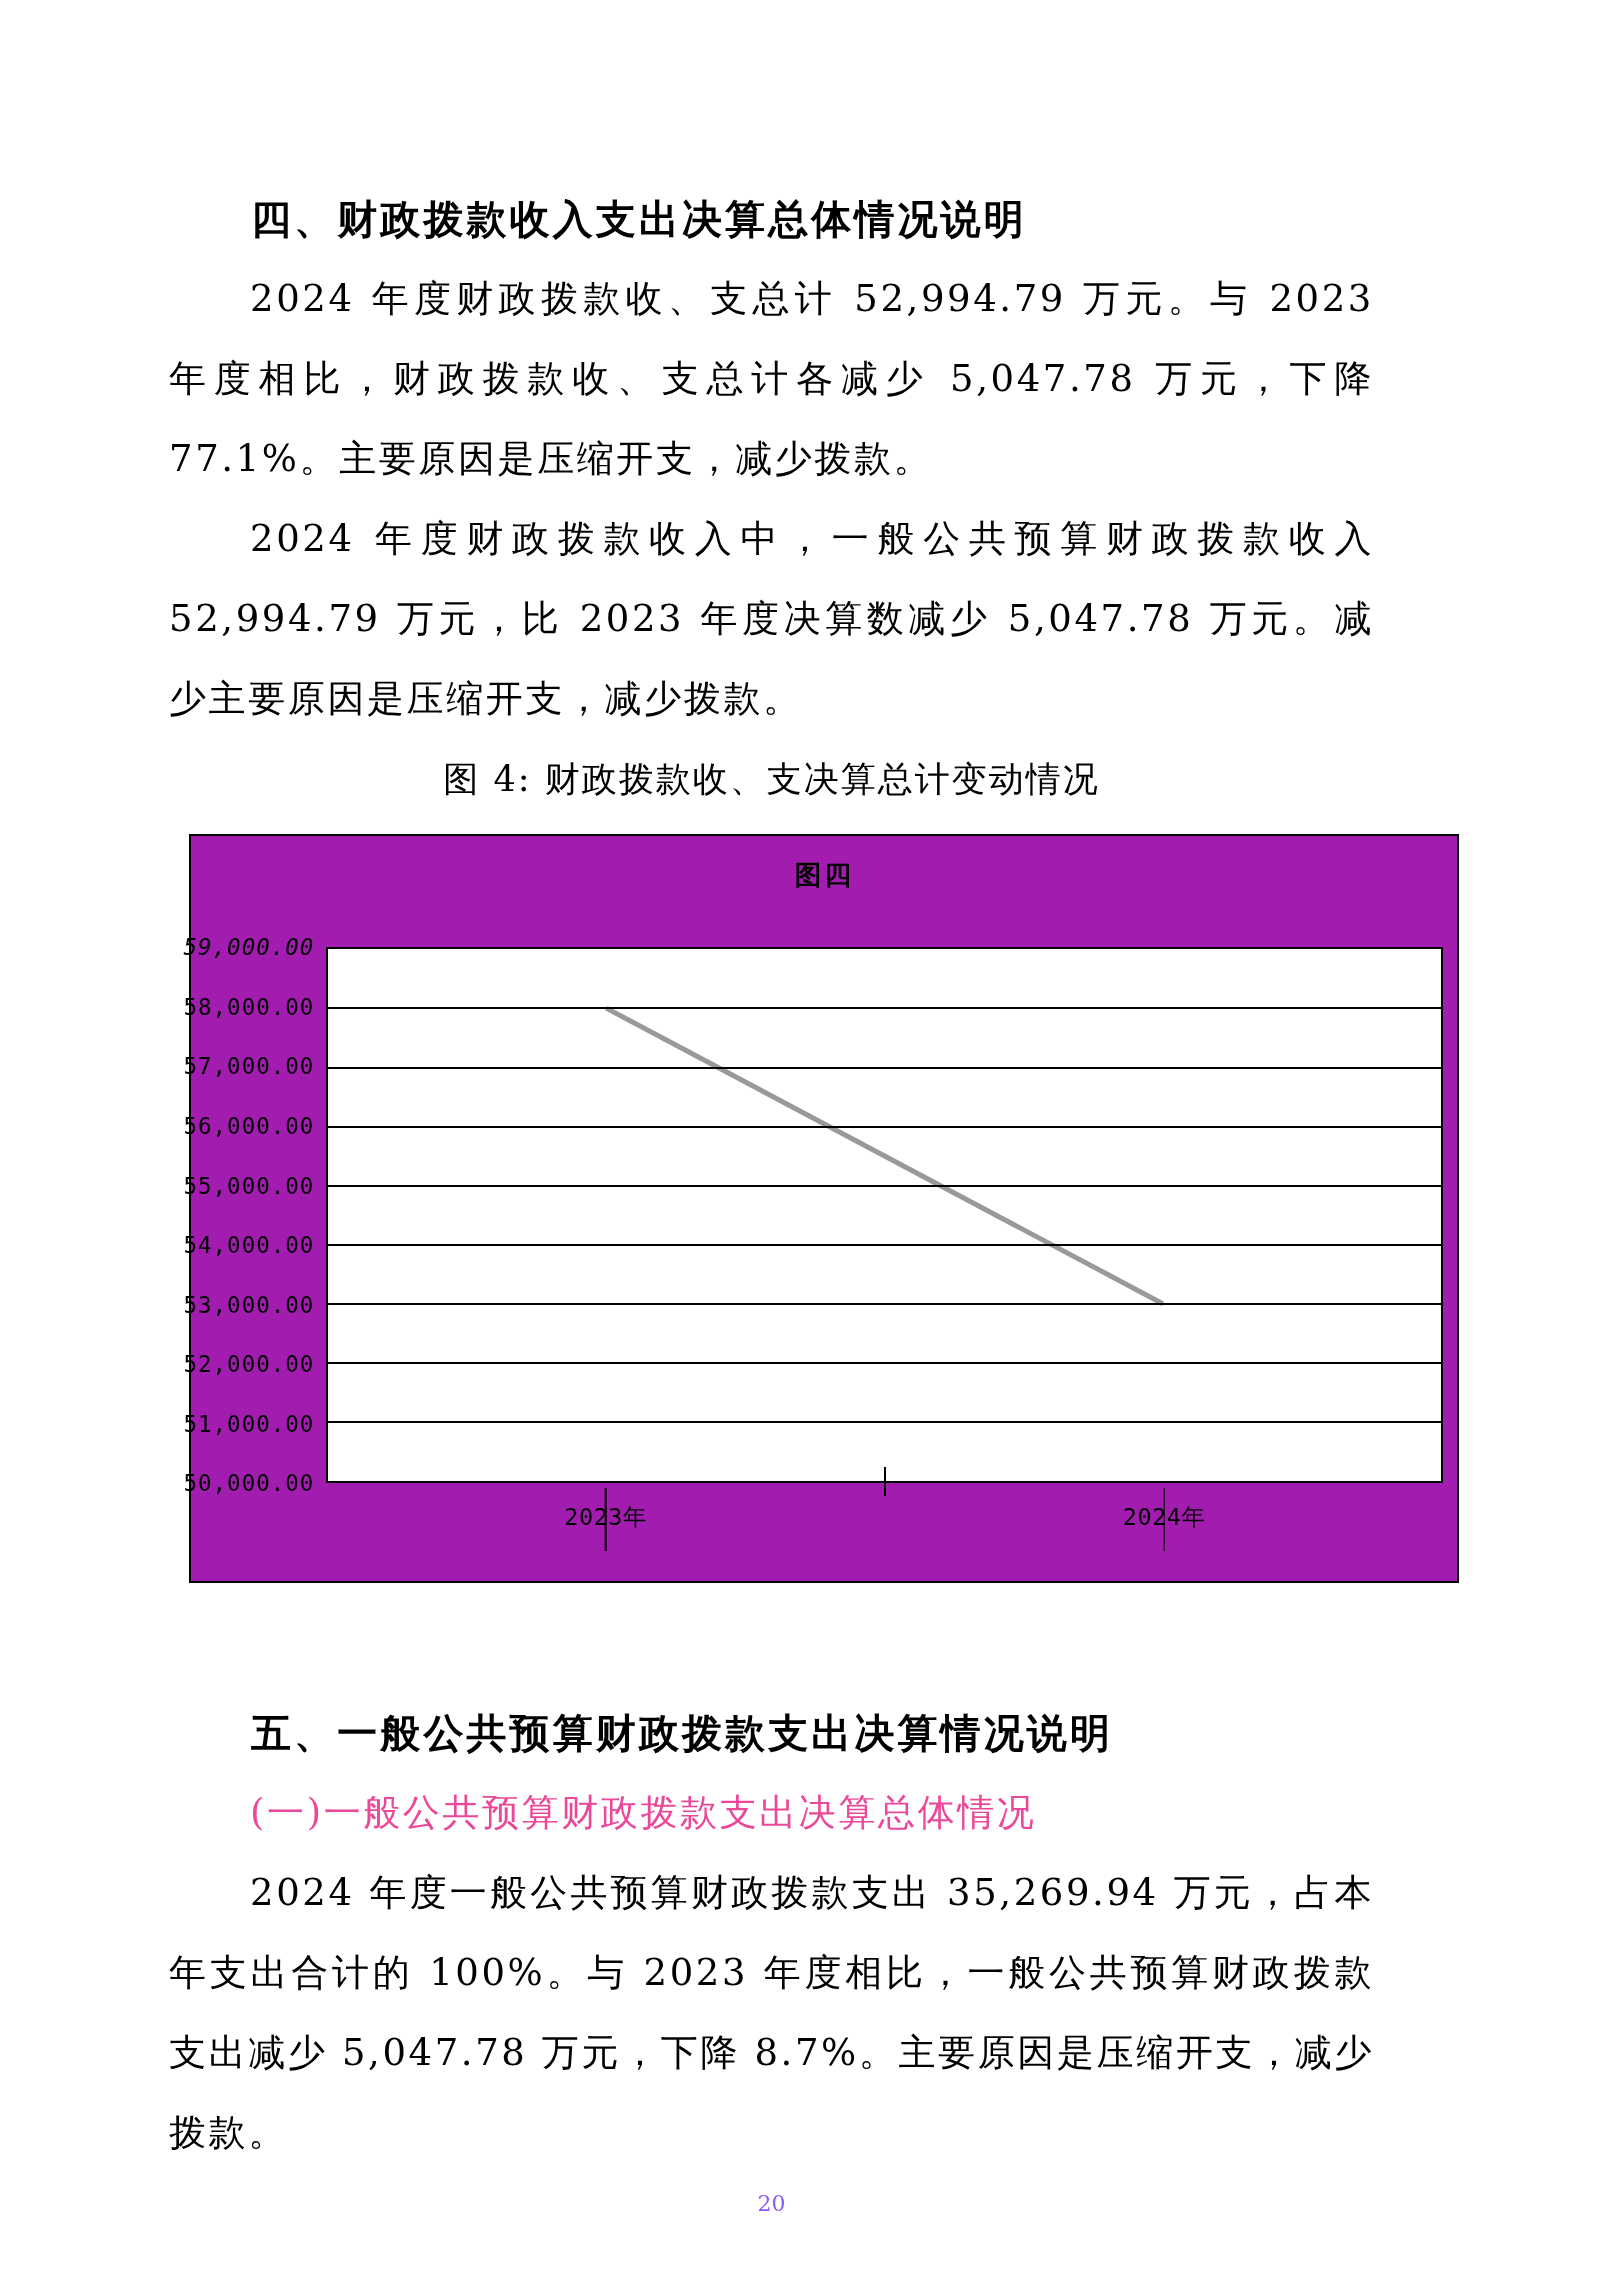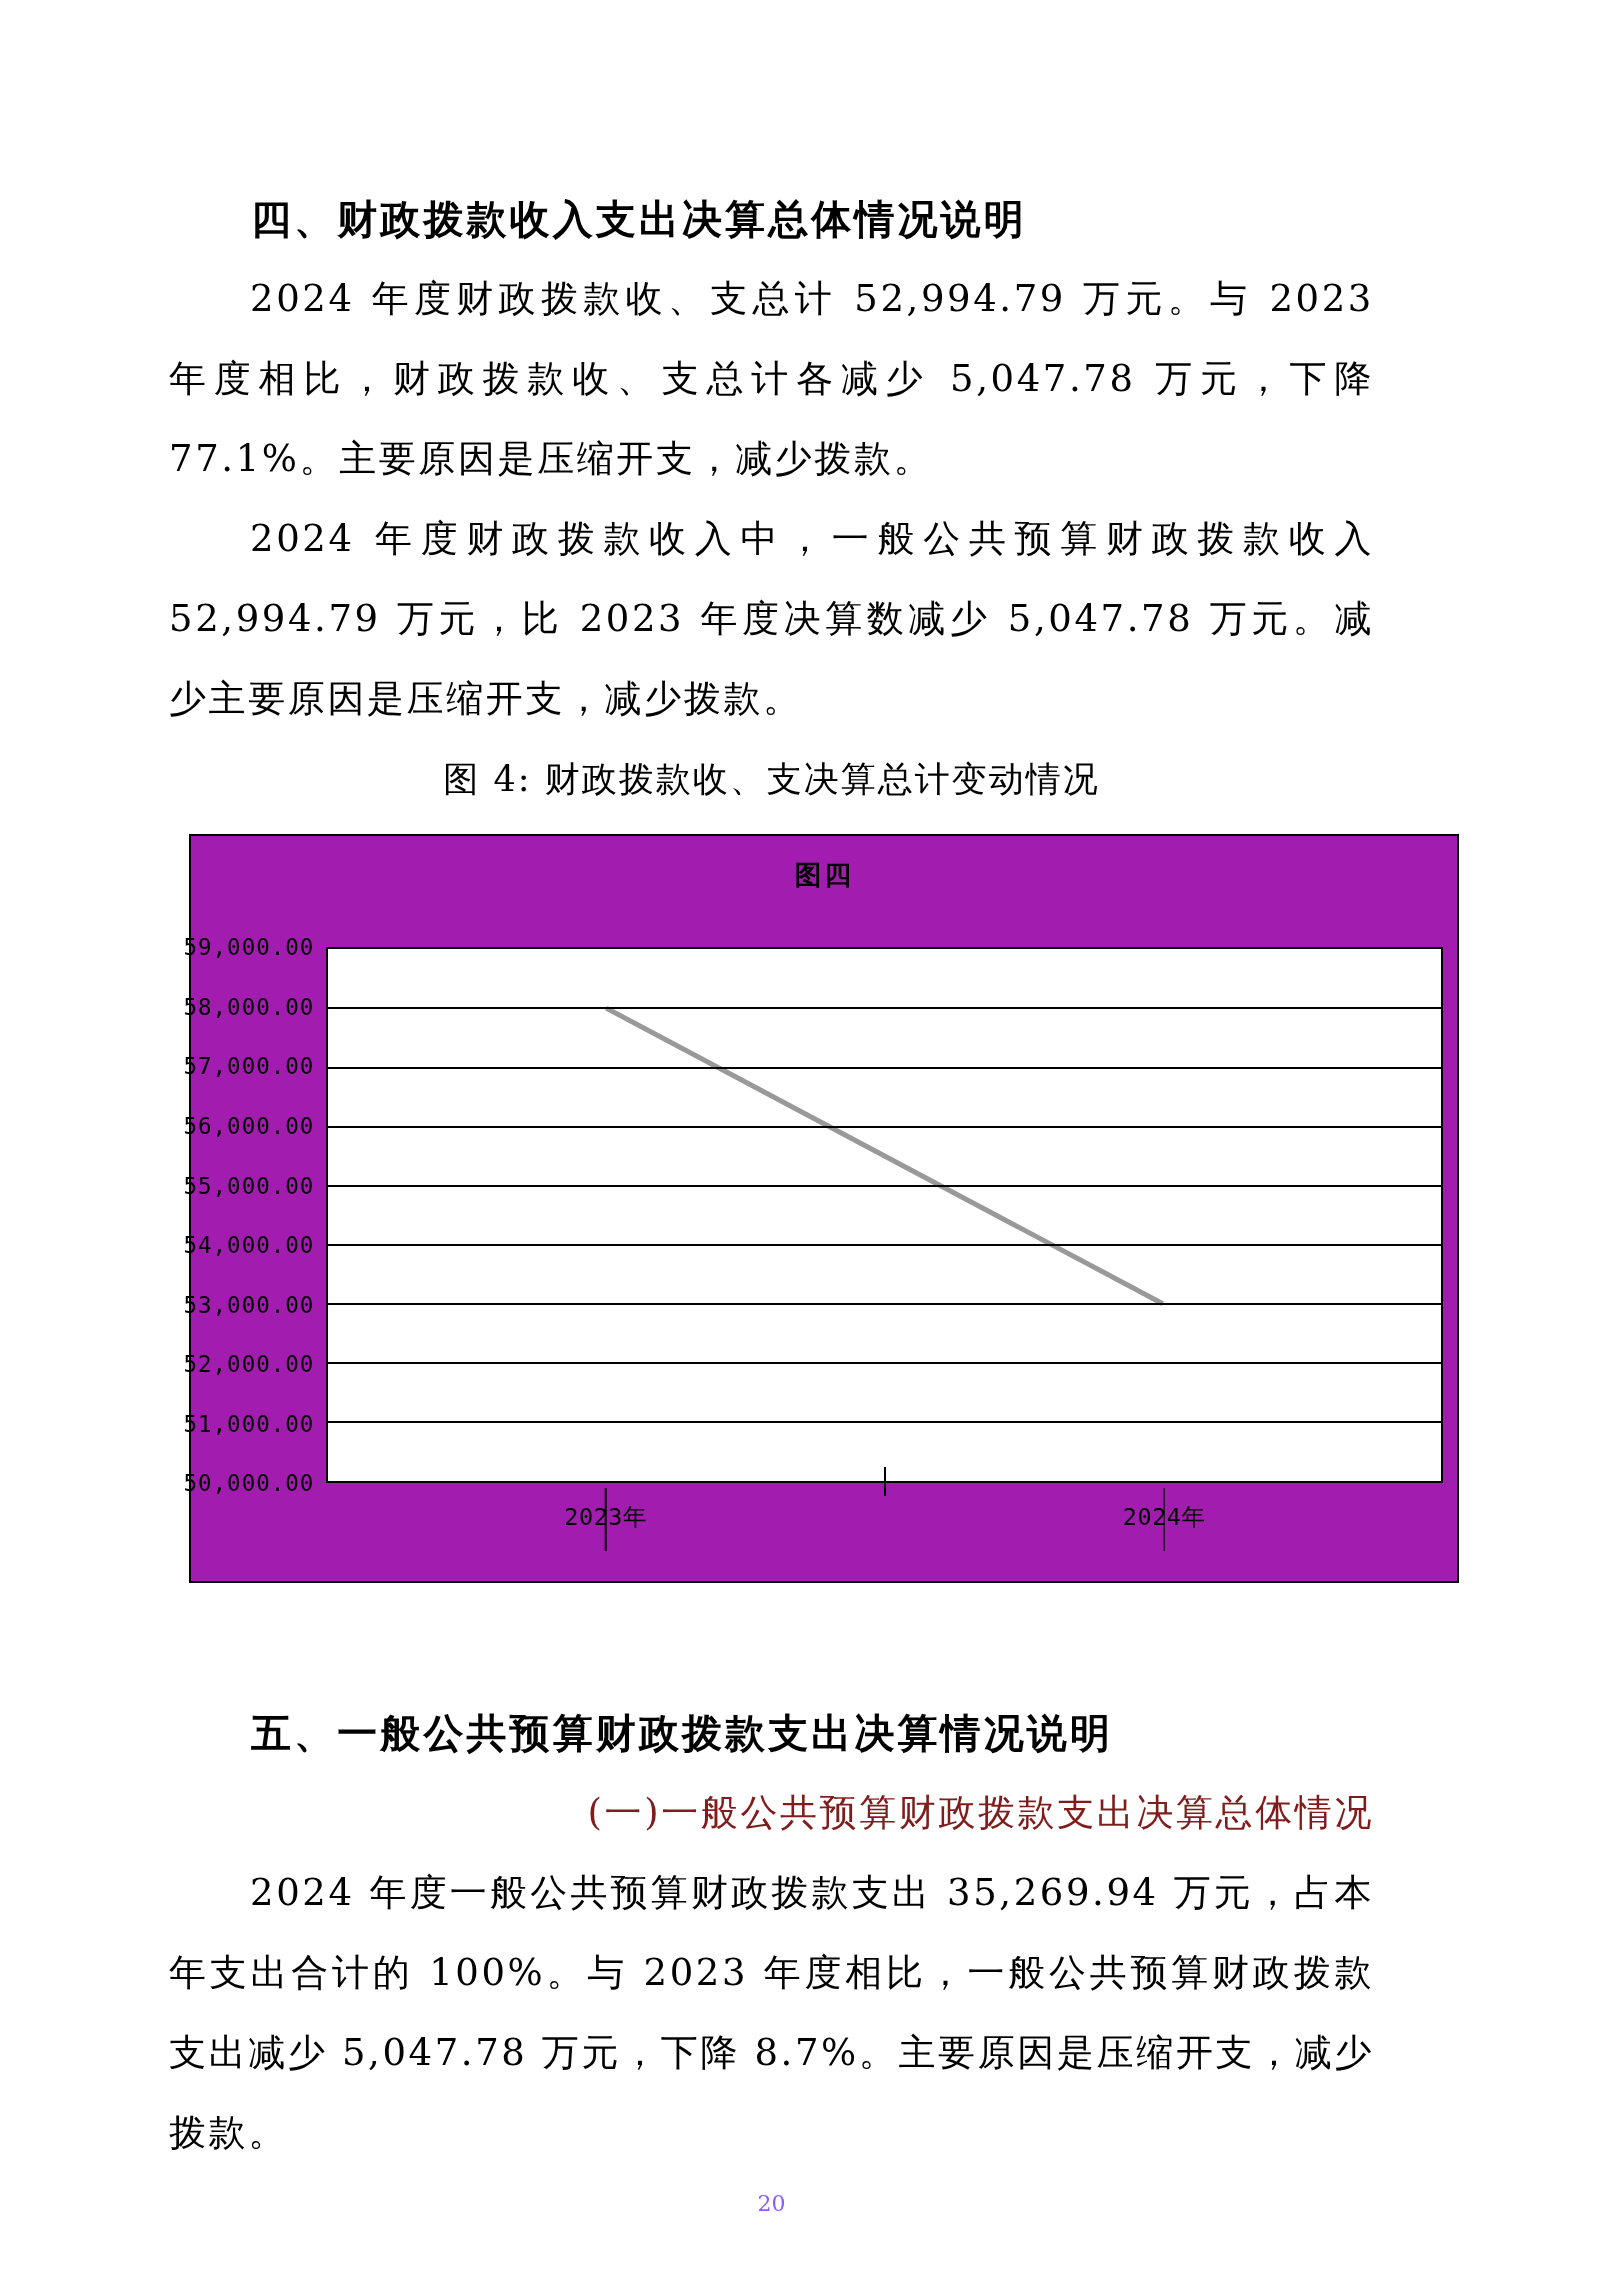--- a/index.html
+++ b/index.html
@@ -35,22 +35,21 @@
     letter-spacing: 2.6px;
     text-align: justify;
     text-indent: 81px;
     color: #000000;
   }
   .sub-heading {
     font-size: 37px;
     line-height: 80px;
     letter-spacing: 2.6px;
     text-indent: 81px;
-    color: #7f1d1d;
-    text-align: right;
+    color: #ec4899;
   }
   .fig-caption {
     font-size: 35px;
     line-height: 80px;
     text-align: center;
     letter-spacing: 2px;
     color: #000000;
   }
   
   .chart-box {
@@ -185,21 +184,21 @@
     <div class="y-labels">
         <div class="y-tick-label" style="top: 100%; margin-left: 39px;">50,000.00</div>
         <div class="y-tick-label" style="top: 88.8889%;">51,000.00</div>
         <div class="y-tick-label" style="top: 77.7778%;">52,000.00</div>
         <div class="y-tick-label" style="top: 66.6667%;">53,000.00</div>
         <div class="y-tick-label" style="top: 55.5556%;">54,000.00</div>
         <div class="y-tick-label" style="top: 44.4444%;">55,000.00</div>
         <div class="y-tick-label" style="top: 33.3333%;">56,000.00</div>
         <div class="y-tick-label" style="top: 22.2222%;">57,000.00</div>
         <div class="y-tick-label" style="top: 11.1111%;">58,000.00</div>
-        <div class="y-tick-label" style="top: 0%;">59,000.00</div>
+        <div class="y-tick-label" style="top: 0%; font-style: italic;">59,000.00</div>
       </div>
     <div class="plot">
       <svg viewBox="0 0 1000 1000" preserveAspectRatio="none">
         <polyline id="series-line" fill="none" stroke-width="5" vector-effect="non-scaling-stroke" points="250.0,111.1 750.0,666.7" stroke="#999999"></polyline>
       </svg>
       <div class="center-tick"></div>
     <div class="gridline" style="top: 88.8889%;"></div>
         <div class="gridline" style="top: 77.7778%;"></div>
         <div class="gridline" style="top: 66.6667%;"></div>
         <div class="gridline" style="top: 55.5556%;"></div>

